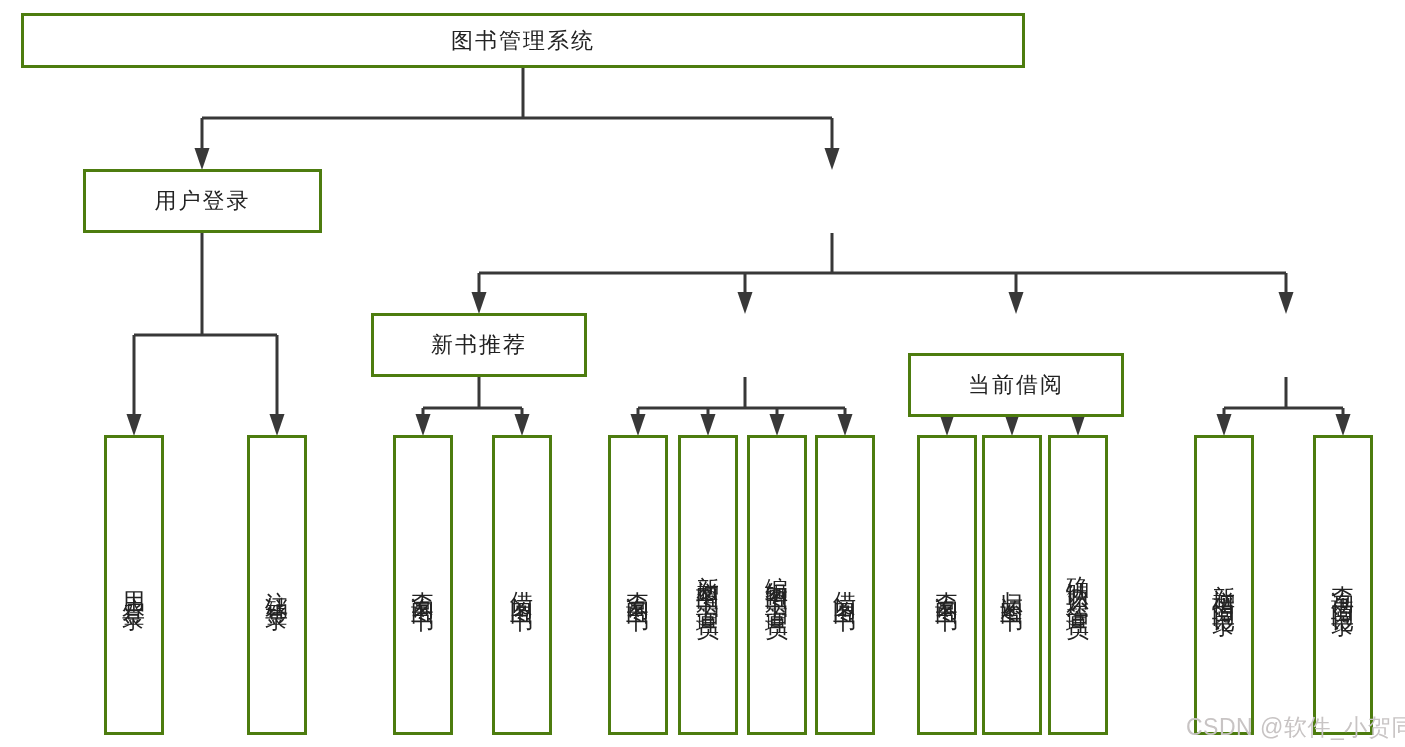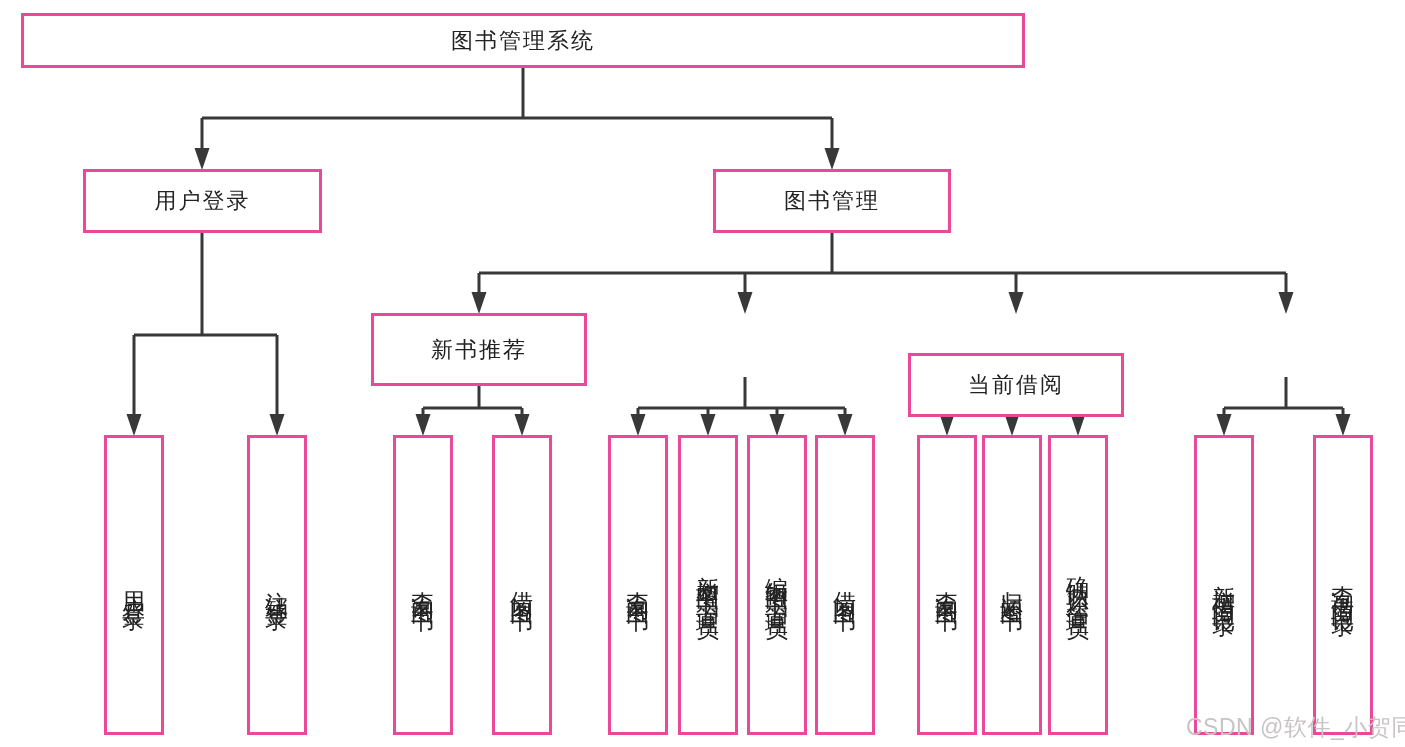--- a/index.html
+++ b/index.html
@@ -28,21 +28,21 @@
     fill: none;
   }
   .arrowhead {
     fill: #383838;
     stroke: none;
   }
   .node {
     position: absolute;
     box-sizing: border-box;
     background: #ffffff;
-    border: 3px solid #ec4899;
+    border: 3px solid #4d7c0f;
     display: flex;
     align-items: center;
     justify-content: center;
     color: #222222;
     text-align: center;
   }
   .node.h {
     font-size: 22px;
     letter-spacing: 2px;
     white-space: nowrap;
@@ -114,23 +114,22 @@
     <g>
       <path class="edge" d="M1286 377 V408 M1224 408 H1343 M1224 408 V418 M1343 408 V418"></path>
       <polygon class="arrowhead" points="1224,436 1216.5,414 1231.5,414"></polygon>
       <polygon class="arrowhead" points="1343,436 1335.5,414 1350.5,414"></polygon>
     </g>
   </svg>
 
   <div class="node h" style="left:21px; top:13px; width:1004px; height:55px;">图书管理系统</div>
 
   <div class="node h" style="left:83px; top:169px; width:239px; height:64px;">用户登录</div>
-  <div class="node h" style="left:713px; top:169px; width:238px; height:64px;">图书管理</div>
 
-  <div class="node h" style="left:371px; top:313px; width:216px; height:73px;">新书推荐</div>
+  <div class="node h" style="left:371px; top:313px; width:216px; height:64px;">新书推荐</div>
   <div class="node h" style="left:908px; top:313px; width:216px; height:64px;margin-top:40px;">当前借阅</div>
 
   <div class="node v" style="left:104px; top:435px; width:60px; height:300px;">用户登录</div>
   <div class="node v" style="left:247px; top:435px; width:60px; height:300px;">注销登录</div>
 
   <div class="node v" style="left:393px; top:435px; width:60px; height:300px;">查询图书</div>
   <div class="node v" style="left:492px; top:435px; width:60px; height:300px;">借阅图书</div>
 
   <div class="node v" style="left:608px; top:435px; width:60px; height:300px;">查询图书</div>
   <div class="node v" style="left:678px; top:435px; width:60px; height:300px;">新增图书（管理员）</div>

